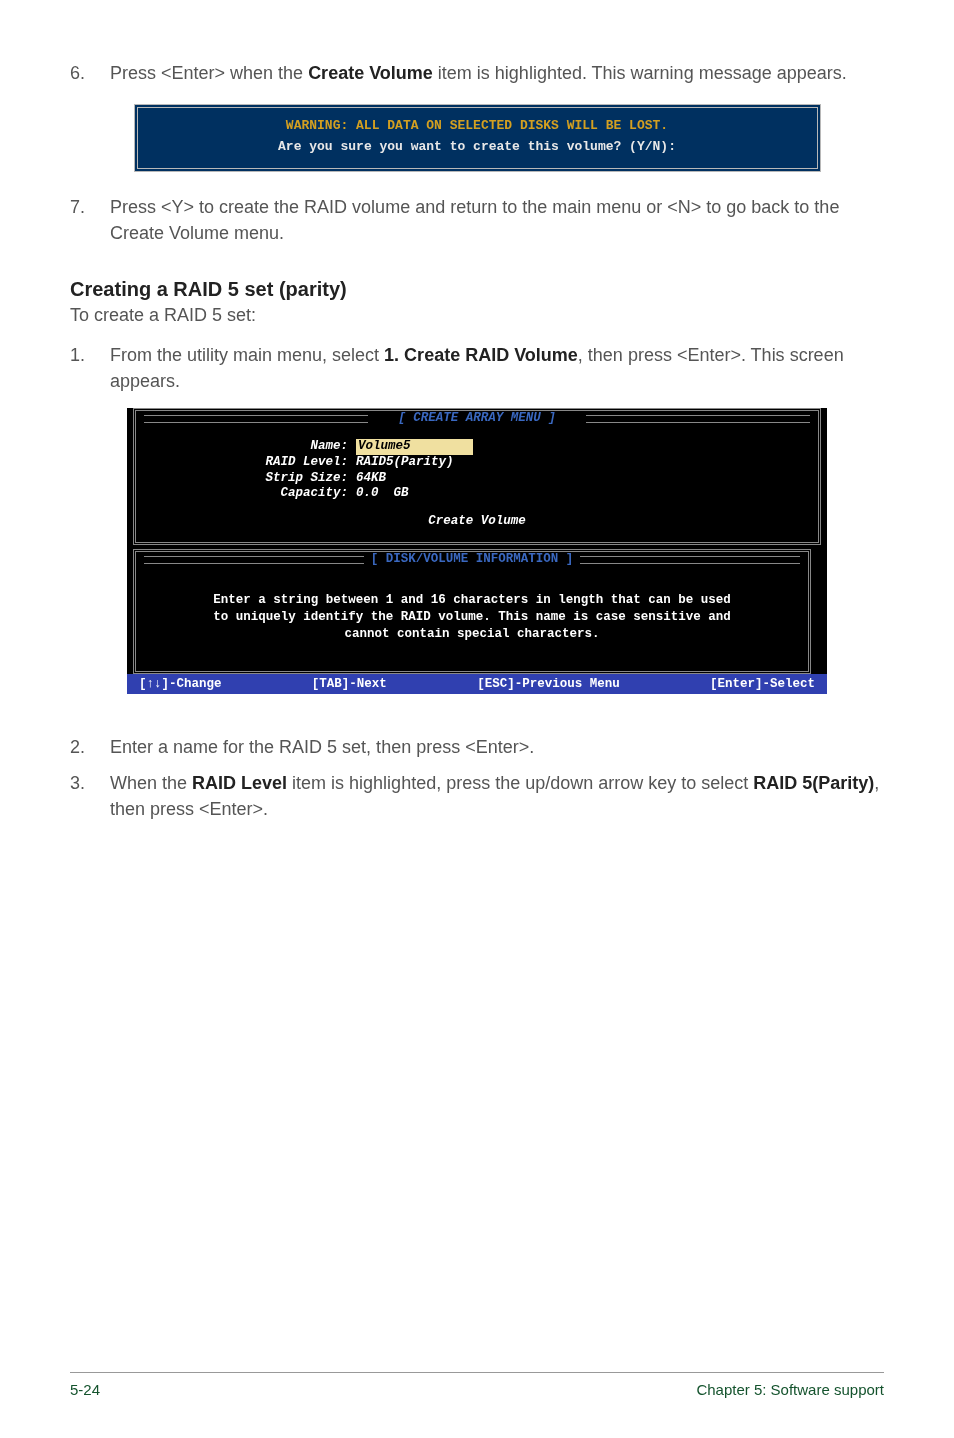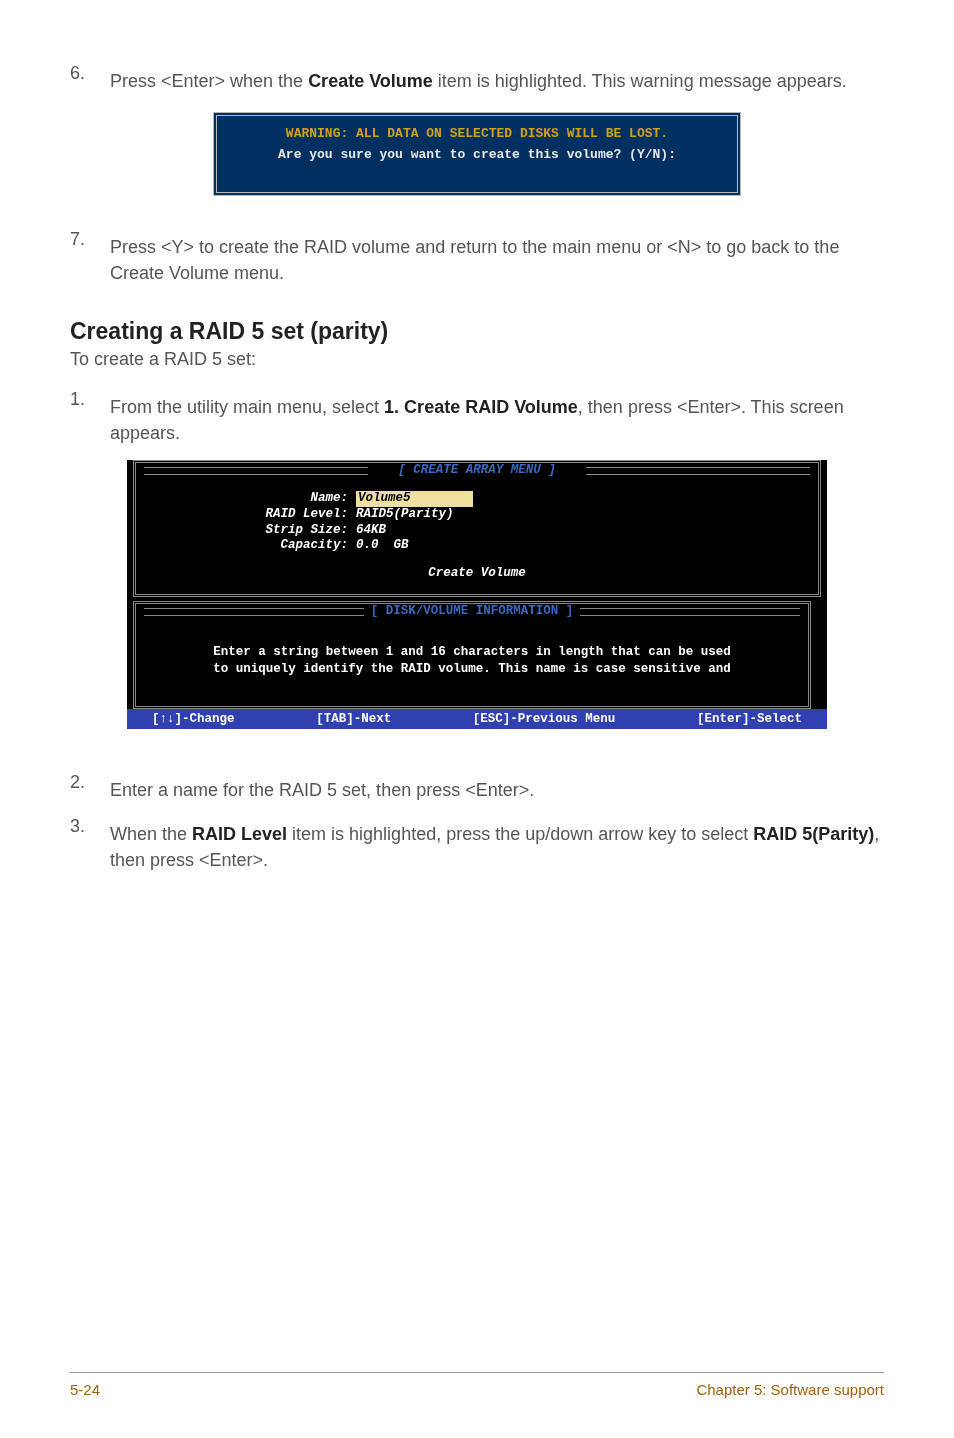--- a/index.html
+++ b/index.html
@@ -18,47 +18,46 @@
     line-height: 1.45;
     font-size: 18px;
     color: #555555;
   }
   .step-num {
     width: 40px;
     flex-shrink: 0;
   }
   .step-body {
     flex: 1;
-    margin-top: 8px;
   }
   .bold { font-weight: 700; color: #222; }
 
   .bios-box {
-    margin: 18px auto 30px auto;
-    width: 528px;
+    margin: 18px auto 22px auto;
+    width: 687px;
     background: #003060;
     border: 4px double #b8b8b8;
-    padding: 10px 14px 30px 14px;
+    padding: 10px 14px 14px 14px;
     font-family: "Courier New", monospace;
     font-size: 13px;
   }
   .warn-line {
     color: #d4a020;
     font-weight: bold;
     text-align: center;
     margin-bottom: 6px;
   }
   .prompt-line {
     color: #e8e8e8;
     font-weight: bold;
     text-align: center;
   }
 
   .section-title {
-    font-size: 23px;
+    font-size: 20px;
     font-weight: 700;
     color: #222;
     margin-top: 32px;
     margin-bottom: 4px;
   }
   .section-sub {
     font-size: 18px;
     color: #555;
     margin-bottom: 16px;
   }
@@ -134,38 +133,38 @@
   }
   .help-text {
     color: #fff;
     text-align: center;
     padding: 22px 40px 10px 40px;
     line-height: 1.35;
   }
   .bios-footer {
     background: #3040b0;
     color: #fff;
-    padding: 3px 25px;
+    padding: 3px 12px;
     display: flex;
     justify-content: space-between;
     gap: 8px;
   }
   .bios-footer span { white-space: pre; }
 
   .footer {
     position: absolute;
     bottom: 40px;
     left: 70px;
     right: 70px;
     border-top: 1px solid #999;
     padding-top: 8px;
     display: flex;
     justify-content: space-between;
     font-size: 15px;
-    color: #a16207;
+    color: #14532d;
   }
 </style>
 </head>
 <body>
 
 <div class="step">
   <div class="step-num">6.</div>
   <div class="step-body">
     <span>Press &lt;Enter&gt; when the </span><span class="bold">Create Volume</span><span> item is highlighted. This warning message appears.</span>
   </div>
@@ -221,20 +220,21 @@
 
   <div class="disk-panel">
     <div class="bios-section-title">
       <span class="line-l"></span>
       <span class="label">[ DISK/VOLUME INFORMATION ]</span>
       <span class="line-r"></span>
     </div>
     <div class="help-text">
       <div>Enter a string between 1 and 16 characters in length that can be used</div>
       <div>to uniquely identify the RAID volume. This name is case sensitive and</div>
+      <div>cannot contain special characters.</div>
     </div>
   </div>
 
   <div class="bios-footer">
     <span>[↑↓]-Change</span>
     <span>[TAB]-Next</span>
     <span>[ESC]-Previous Menu</span>
     <span>[Enter]-Select</span>
   </div>
 </div>

